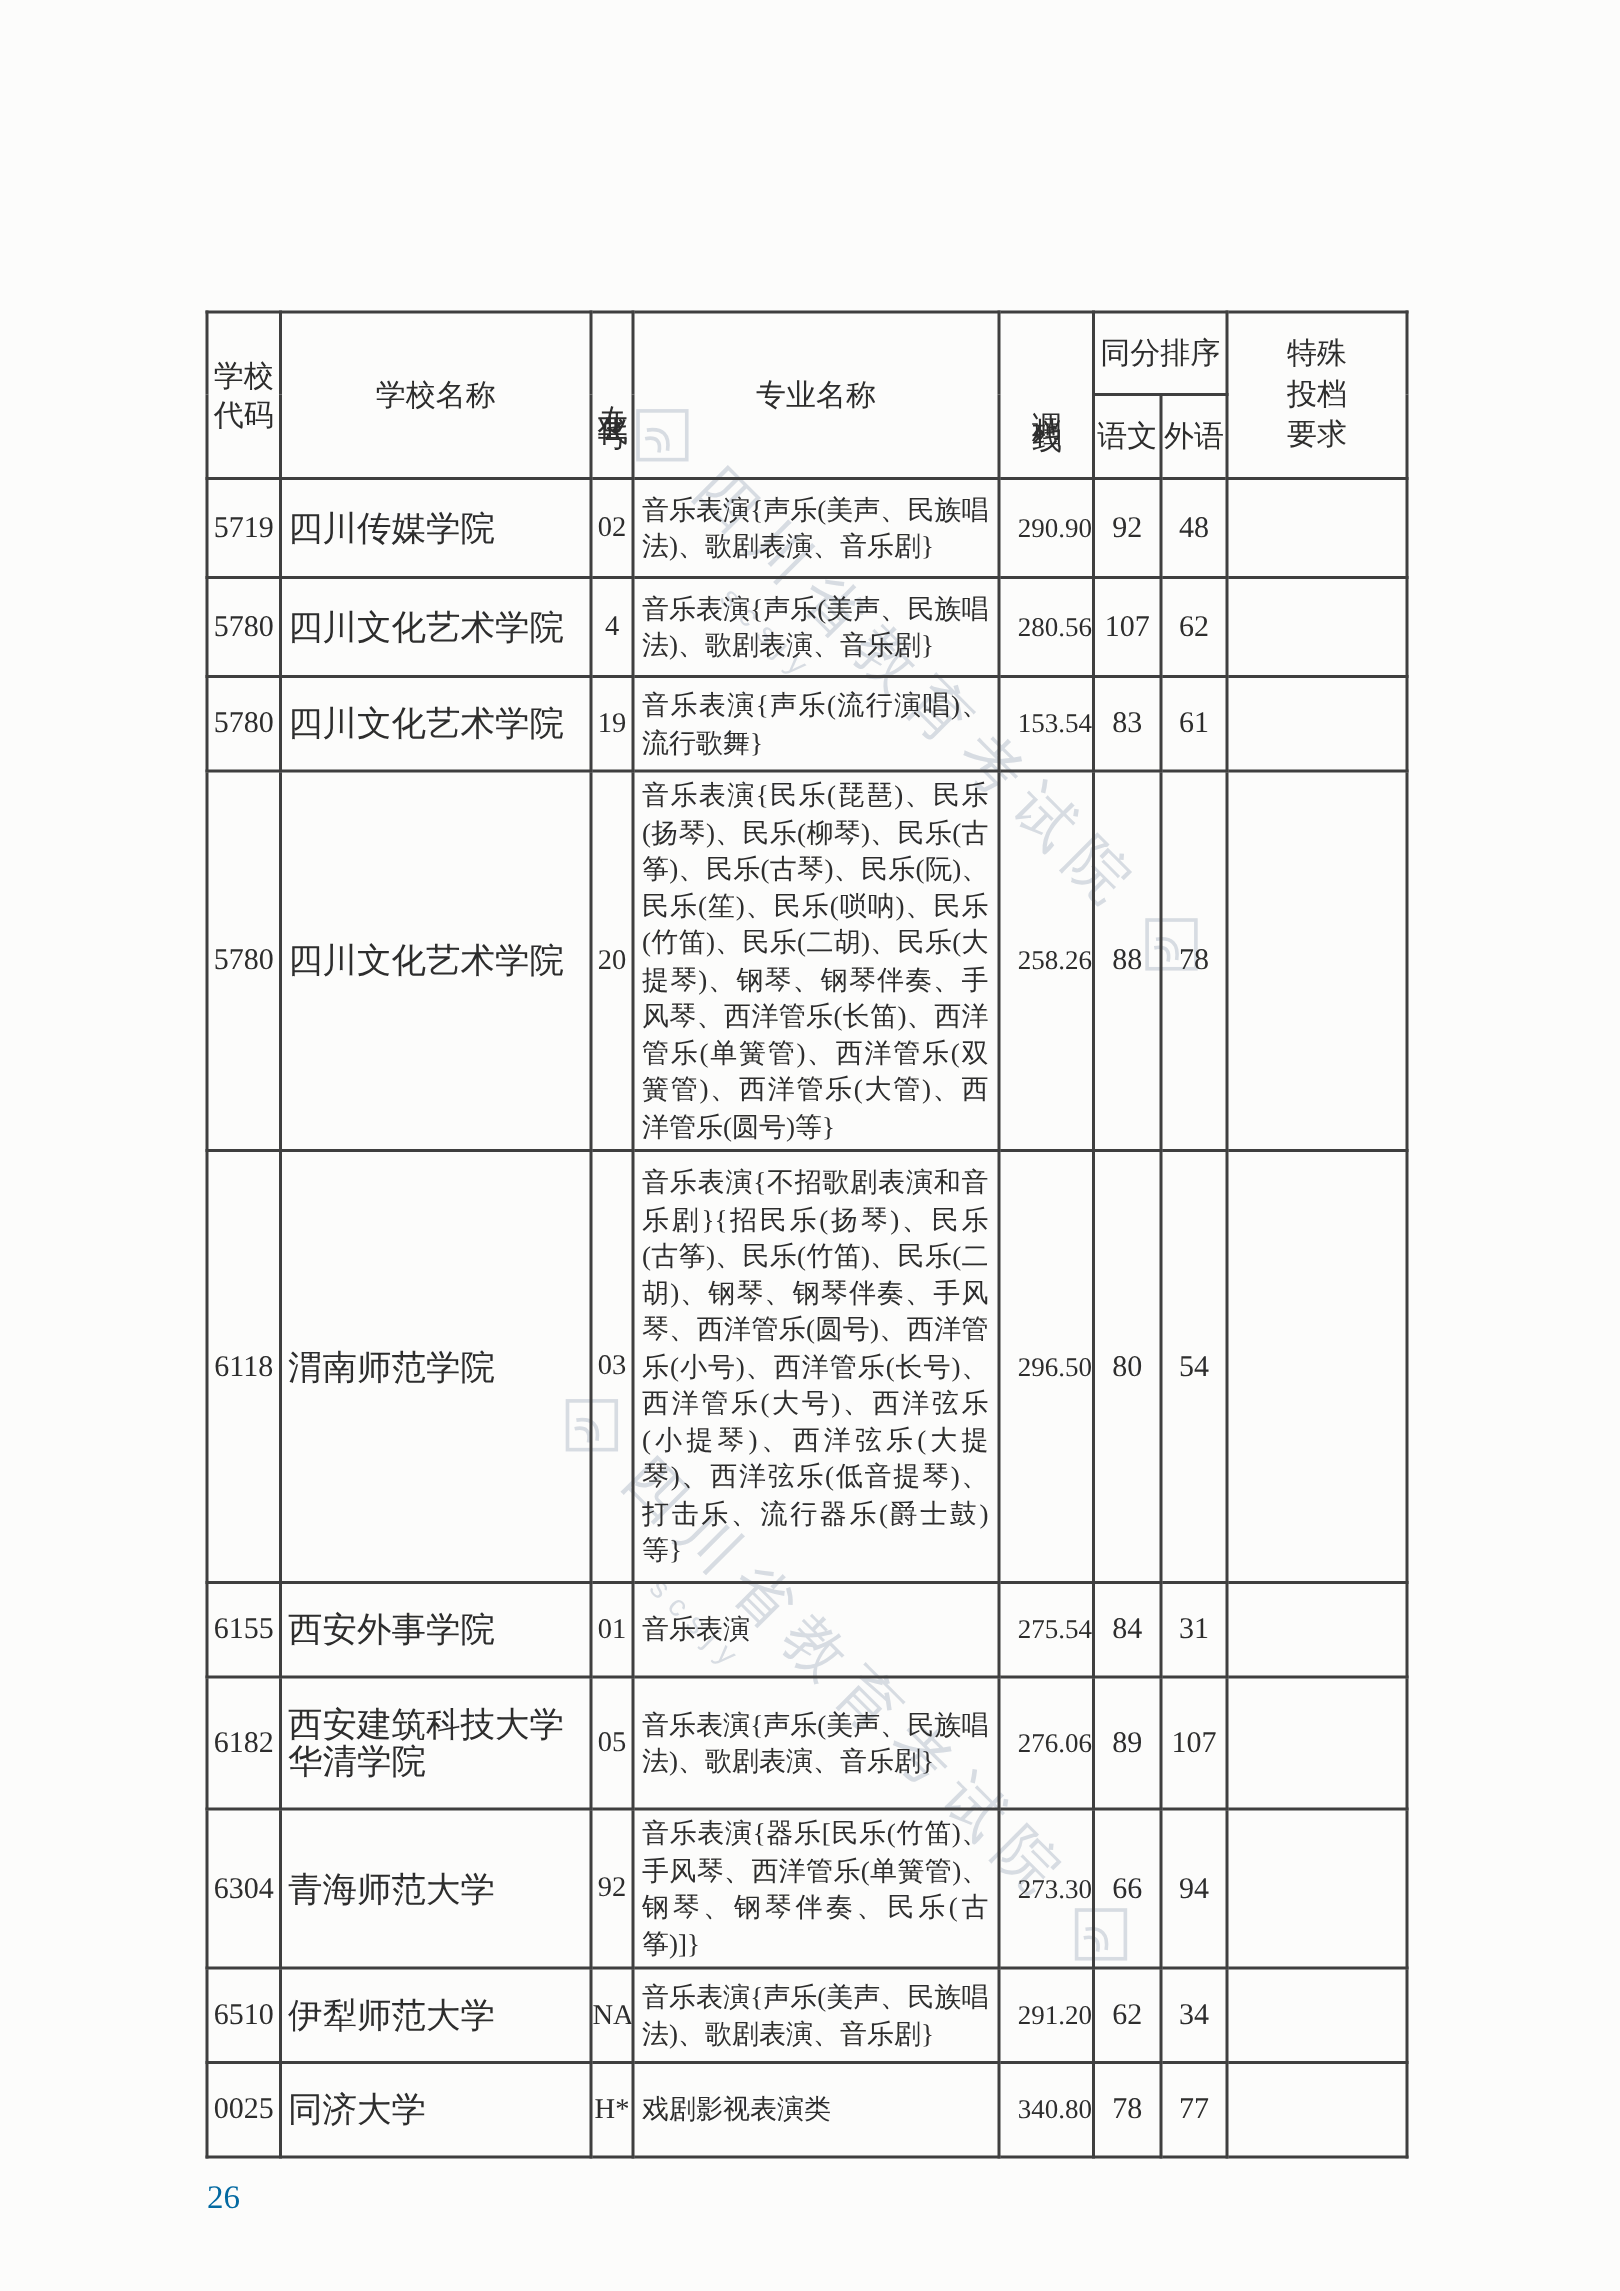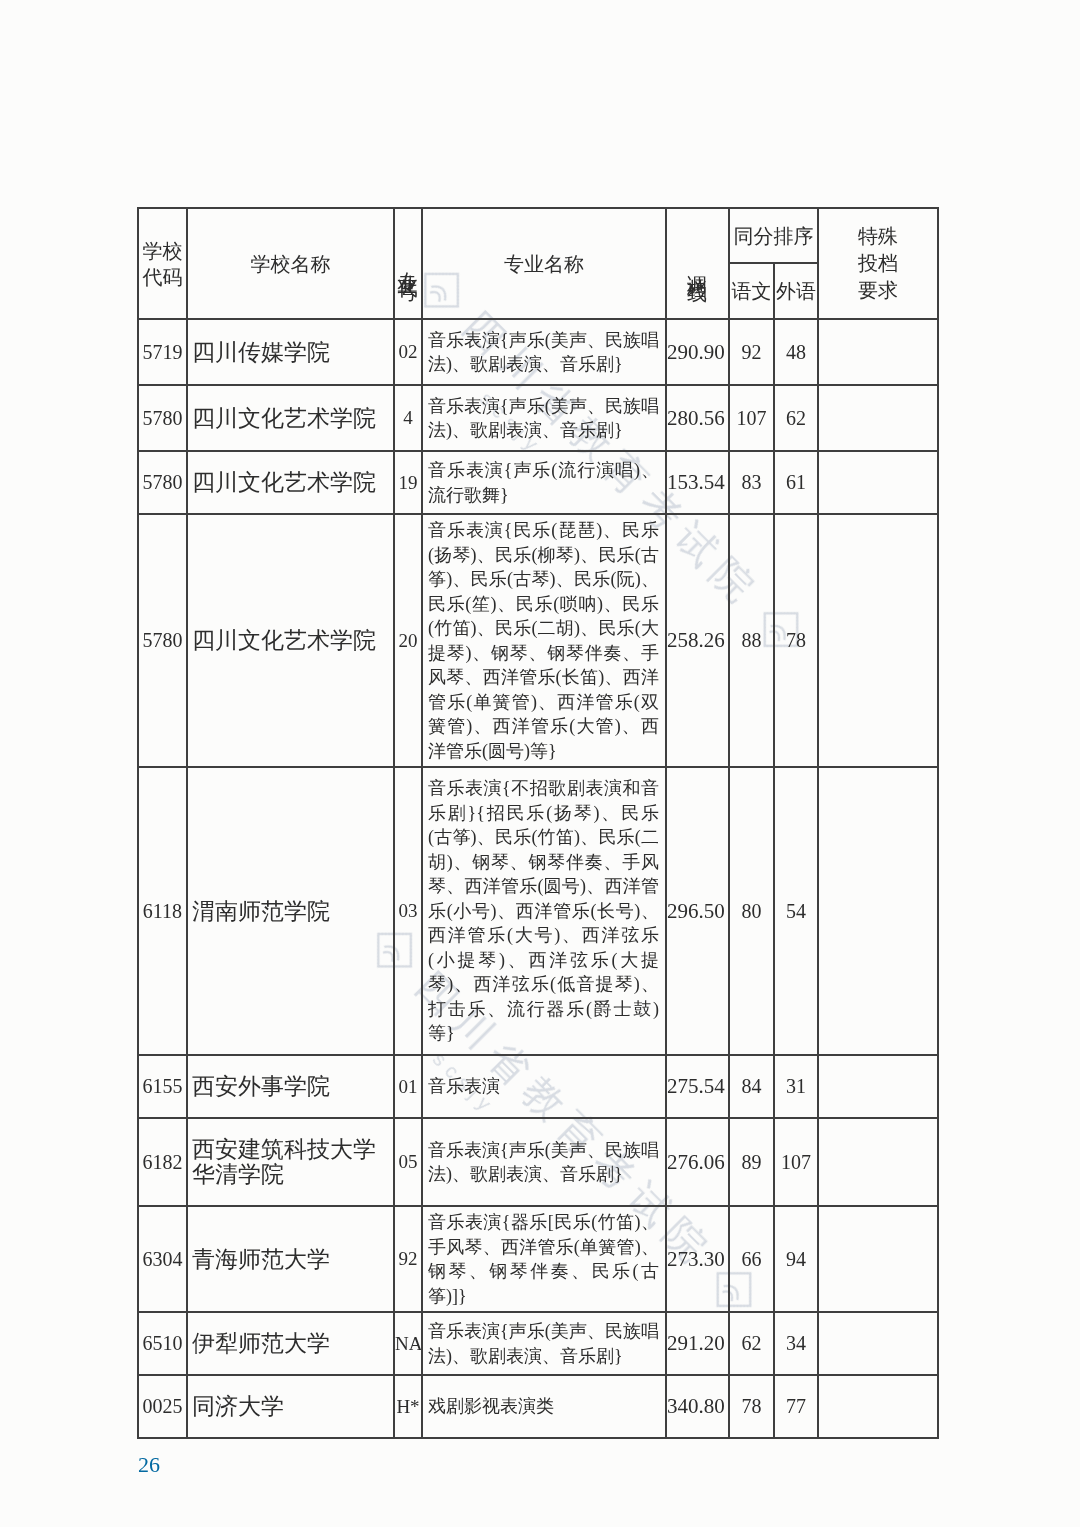--- a/index.html
+++ b/index.html
@@ -38,21 +38,21 @@
   .vert {
     writing-mode:vertical-rl; text-orientation:upright;
     letter-spacing:4px; display:inline-block; line-height:1;
   }
   .w2 { display:inline-block; width:2.3em; line-height:27px; }
   td.c-code  { text-align:center; font-size:20px; }
   td.c-school{ text-align:left; font-size:23px; line-height:25px; padding:18px 4px; }
   td.c-mcode { text-align:center; font-size:19px;margin-top:18px; }
   td.c-major { text-align:justify; text-justify:inter-character;
                font-size:18px; line-height:24.5px; padding:3px 6px 3px 5px; }
-  td.c-score { text-align:left; font-size:21px; }
+  td.c-score { text-align:right; font-size:18px; }
   td.c-num   { text-align:center; font-size:20px; }
   td.c-special { }
   
   .page-number {
     position:absolute; left:138px; top:1440px;
     font-size:22px; color:#0369a1;margin-top:12px;
   }
 </style>
 </head>
 <body>

